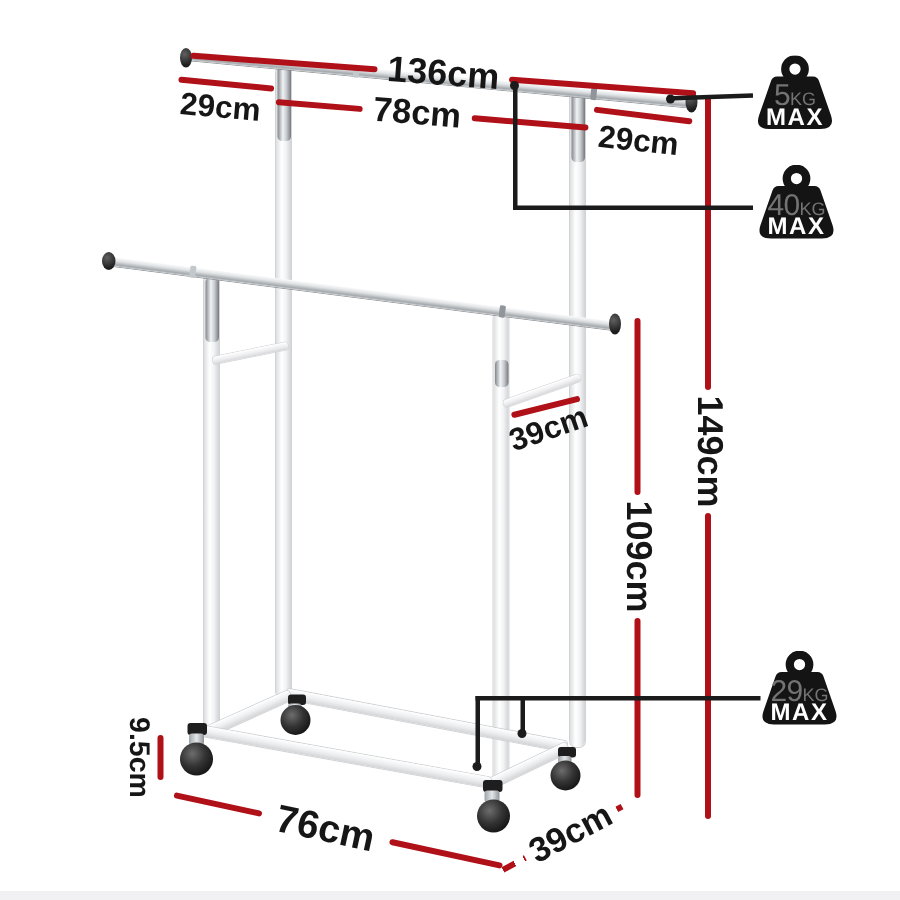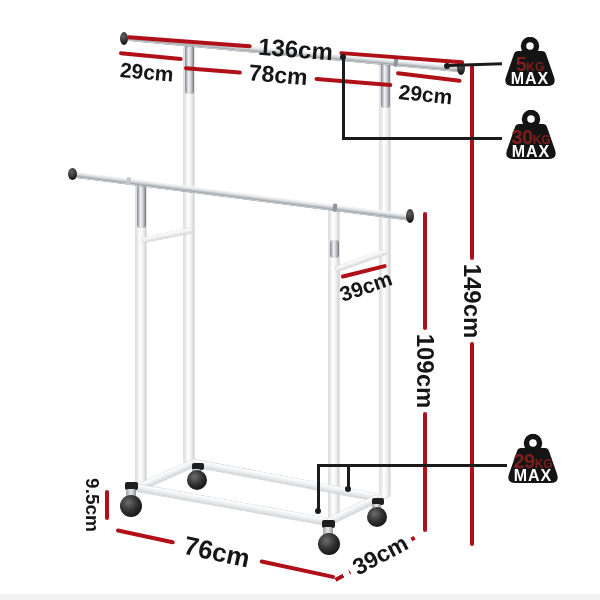--- a/index.html
+++ b/index.html
@@ -40,22 +40,22 @@
   .dflex .seg.dash{border-radius:0;background:repeating-linear-gradient(90deg,var(--red) 0 9px,transparent 9px 16px);}
   .dlabel{font-weight:bold;line-height:1;white-space:nowrap;padding:0 7px;color:var(--ink);}
   .flab{position:absolute;font-weight:bold;line-height:1;white-space:nowrap;color:var(--ink);}
   .vlab{position:absolute;font-weight:bold;line-height:1;white-space:nowrap;color:var(--ink);
     transform:translate(-50%,-50%) rotate(90deg);}
   
   .cline{position:absolute;background:var(--conn);transform-origin:0 50%;}
   .cdot{position:absolute;width:6px;height:6px;border-radius:50%;background:var(--conn);}
   .badge{position:absolute;width:60px;height:54px;}
   .badge svg{position:absolute;left:0;top:0;}
-  .badge .l1{position:absolute;left:0;top:17px;width:60px;text-align:center;color:#7f1d1d;
-    font-weight:bold;line-height:1;}
+  .badge .l1{position:absolute;left:0;top:17px;width:60px;text-align:center;color:#737373;
+    font-weight:normal;line-height:1;}
   .badge .l1 .val{font-size:20px;letter-spacing:-0.5px;}
   .badge .l1 .unit{font-size:12px;}
   .badge .l2{position:absolute;left:0;top:34px;width:60px;text-align:center;color:#fff;
     font-weight:bold;font-size:16px;letter-spacing:1px;line-height:1;}
   .floorline{position:absolute;left:0;top:594px;width:600px;height:6px;background:#f1f1f3;}
 </style>
 </head>
 <body>
 
 <div id="stage">
@@ -177,21 +177,21 @@
     </svg>
     <div class="l1"><span class="val">5</span><span class="unit">KG</span></div>
     <div class="l2">MAX</div>
   </div>
 
   <div class="badge" style="left:501px;top:110px;">
     <svg width="60" height="54" viewBox="0 0 60 54">
       <circle cx="30" cy="9" r="6.5" fill="none" stroke="#141414" stroke-width="5.5"></circle>
       <path d="M18 14 H42 Q45 14 46 17 L54 40 Q57 49 47 49 H13 Q3 49 6 40 L14 17 Q15 14 18 14 Z" fill="#141414"></path>
     </svg>
-    <div class="l1"><span class="val">30</span><span class="unit">KG</span></div>
+    <div class="l1"><span class="val">40</span><span class="unit">KG</span></div>
     <div class="l2">MAX</div>
   </div>
 
   <div class="badge" style="left:503px;top:434px;">
     <svg width="60" height="54" viewBox="0 0 60 54">
       <circle cx="30" cy="9" r="6.5" fill="none" stroke="#141414" stroke-width="5.5"></circle>
       <path d="M18 14 H42 Q45 14 46 17 L54 40 Q57 49 47 49 H13 Q3 49 6 40 L14 17 Q15 14 18 14 Z" fill="#141414"></path>
     </svg>
     <div class="l1"><span class="val">29</span><span class="unit">KG</span></div>
     <div class="l2">MAX</div>

